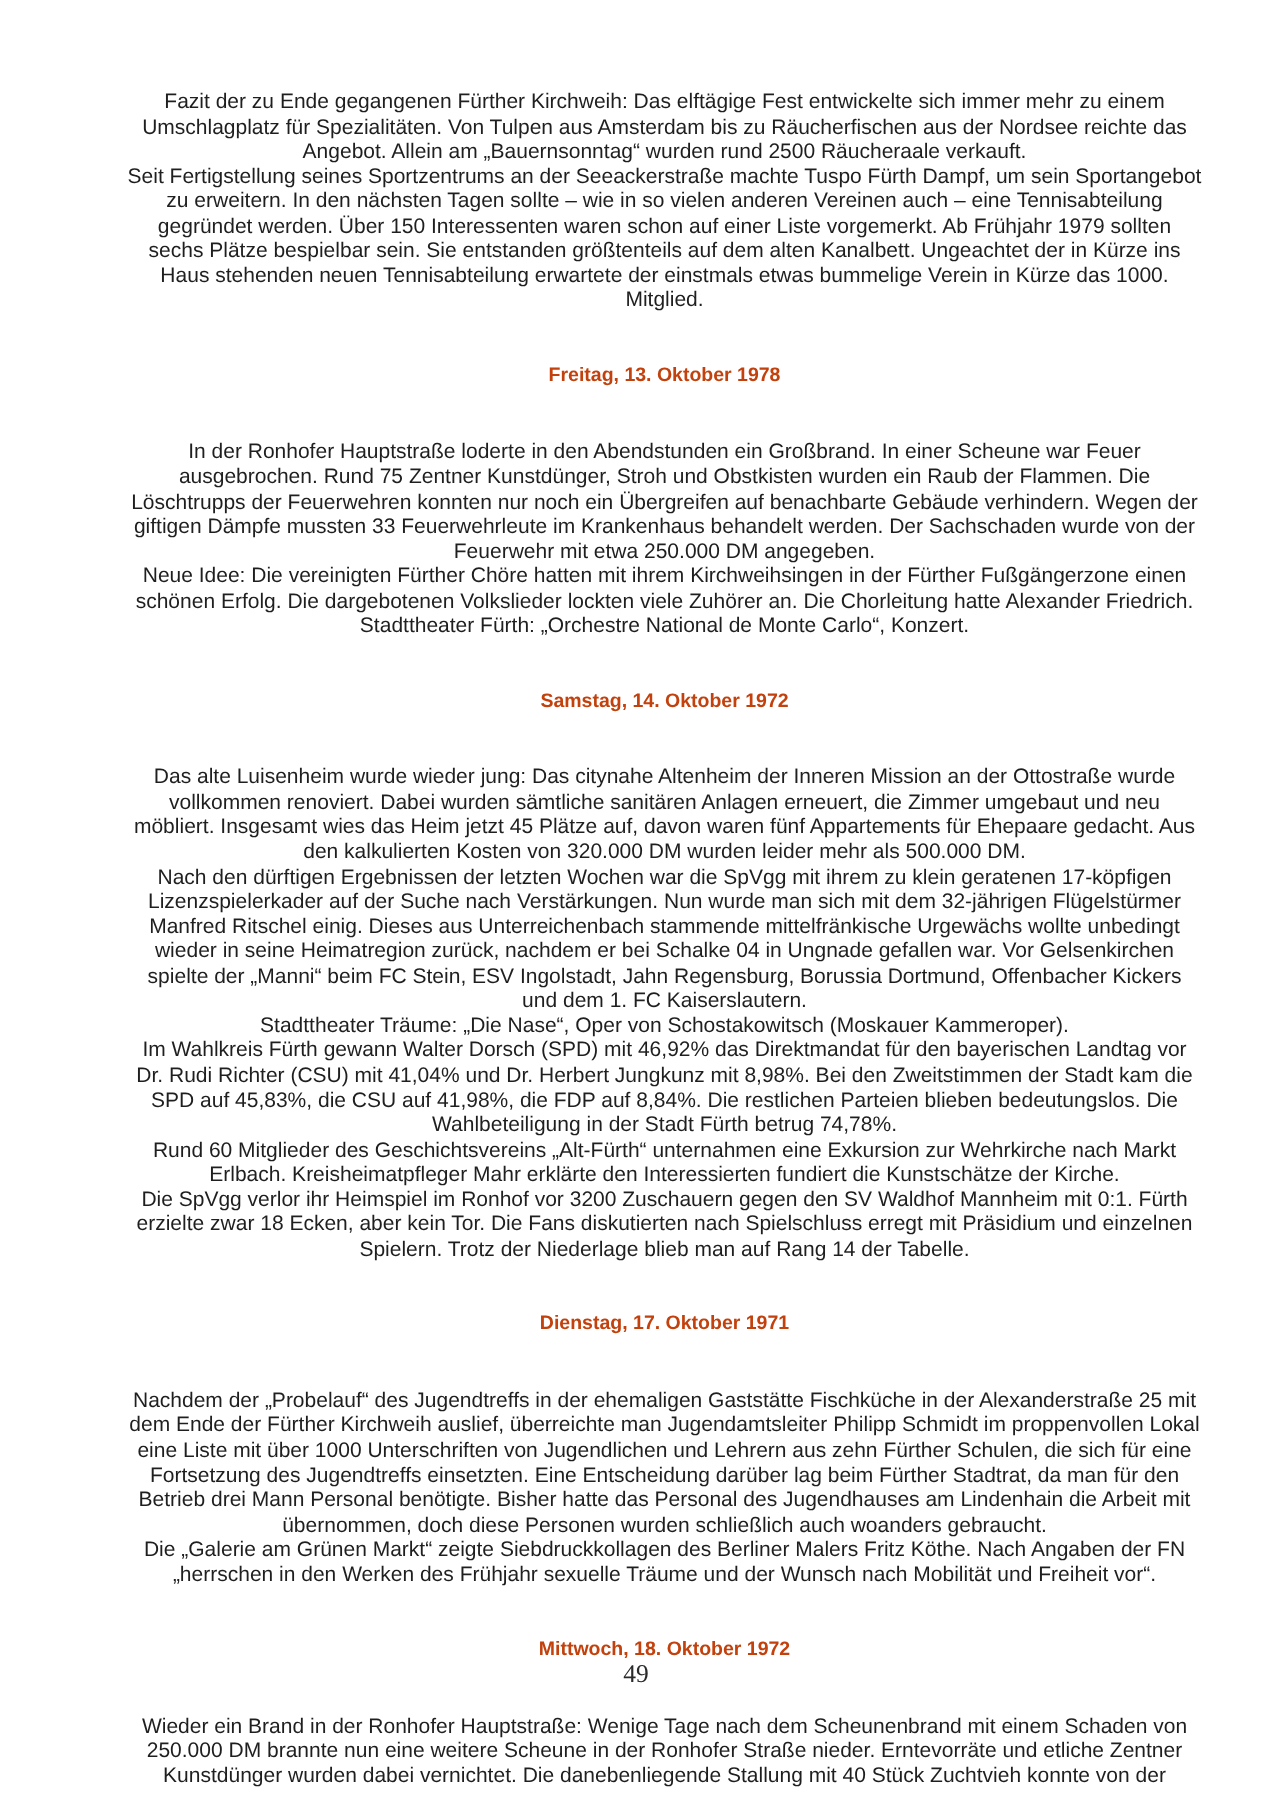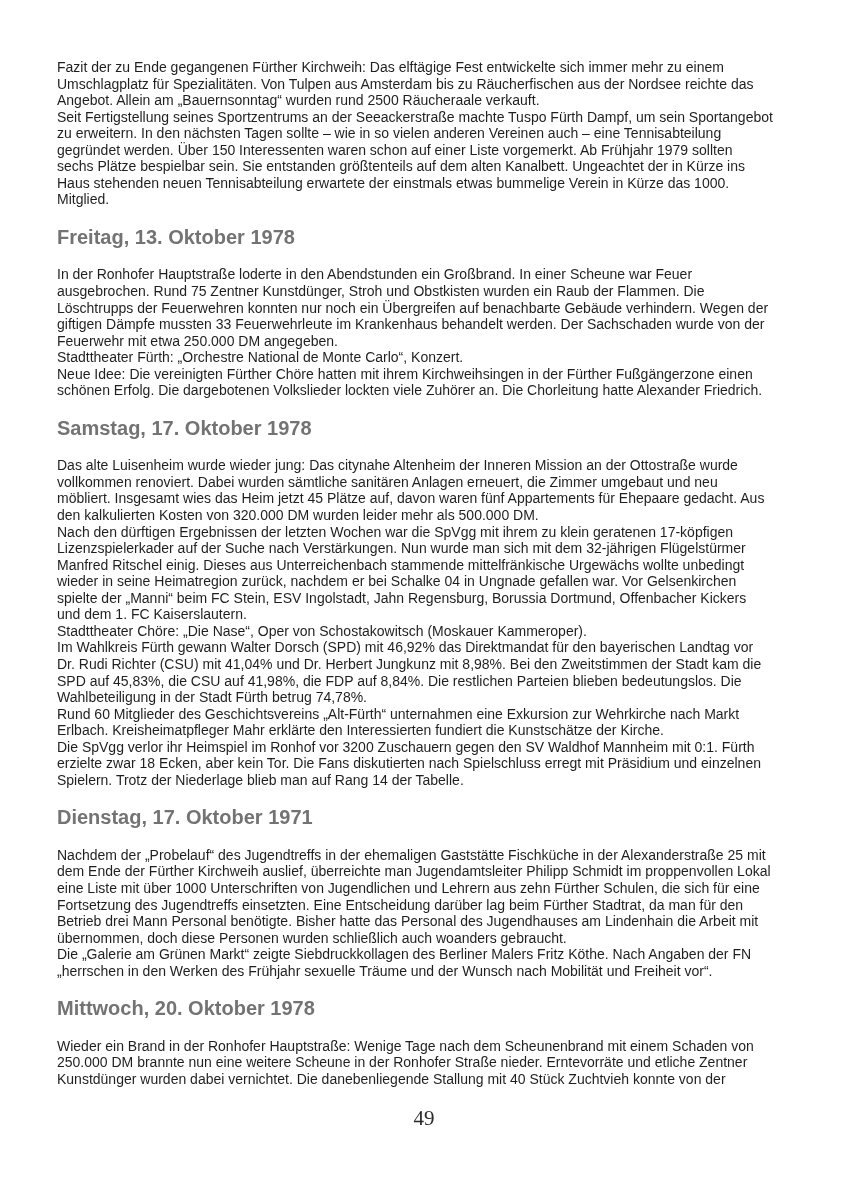--- a/index.html
+++ b/index.html
@@ -17,41 +17,41 @@
     font-family: "Liberation Sans", sans-serif;
     color: #1f1f1f;
   }
   .content {
     position: absolute;
     left: 57px;
     top: 59px;
     width: 772px;
     font-size: 14px;
     line-height: 16.55px;
-    text-align: left;
+    text-align: center;
   }
   .content p {
     margin: 0;
     white-space: pre-line; 
   }
   .content h2 {
-    font-size: 20px;
+    font-size: 13px;
     line-height: 16.55px;
     font-weight: 700;
-    margin: 21px 0;
-    color: #737373;
+    margin: 34px 0;
+    color: #c2410c;
   }
   .page-number {
     position: absolute;
     top: 1106px;
     left: 0;
     width: 848px;
     text-align: center;
     font-family: "Liberation Serif", serif;
-    font-size: 21px;
+    font-size: 17px;
     color: #2a2a2a;
   }
 </style>
 </head>
 <body>
 
 <div class="page">
   <div class="content">
 
     <section>
@@ -66,38 +66,38 @@
 Mitglied.</p>
     </section>
 
     <section>
       <h2>Freitag, 13. Oktober 1978</h2>
       <p>In der Ronhofer Hauptstraße loderte in den Abendstunden ein Großbrand. In einer Scheune war Feuer
 ausgebrochen. Rund 75 Zentner Kunstdünger, Stroh und Obstkisten wurden ein Raub der Flammen. Die
 Löschtrupps der Feuerwehren konnten nur noch ein Übergreifen auf benachbarte Gebäude verhindern. Wegen der
 giftigen Dämpfe mussten 33 Feuerwehrleute im Krankenhaus behandelt werden. Der Sachschaden wurde von der
 Feuerwehr mit etwa 250.000 DM angegeben.</p>
-      <p>Stadttheater Fürth: „Orchestre National de Monte Carlo“, Konzert.</p>
       <p>Neue Idee: Die vereinigten Fürther Chöre hatten mit ihrem Kirchweihsingen in der Fürther Fußgängerzone einen
 schönen Erfolg. Die dargebotenen Volkslieder lockten viele Zuhörer an. Die Chorleitung hatte Alexander Friedrich.</p>
+      <p>Stadttheater Fürth: „Orchestre National de Monte Carlo“, Konzert.</p>
     </section>
 
     <section>
-      <h2>Samstag, 17. Oktober 1978</h2>
+      <h2>Samstag, 14. Oktober 1972</h2>
       <p>Das alte Luisenheim wurde wieder jung: Das citynahe Altenheim der Inneren Mission an der Ottostraße wurde
 vollkommen renoviert. Dabei wurden sämtliche sanitären Anlagen erneuert, die Zimmer umgebaut und neu
 möbliert. Insgesamt wies das Heim jetzt 45 Plätze auf, davon waren fünf Appartements für Ehepaare gedacht. Aus
 den kalkulierten Kosten von 320.000 DM wurden leider mehr als 500.000 DM.</p>
       <p>Nach den dürftigen Ergebnissen der letzten Wochen war die SpVgg mit ihrem zu klein geratenen 17-köpfigen
 Lizenzspielerkader auf der Suche nach Verstärkungen. Nun wurde man sich mit dem 32-jährigen Flügelstürmer
 Manfred Ritschel einig. Dieses aus Unterreichenbach stammende mittelfränkische Urgewächs wollte unbedingt
 wieder in seine Heimatregion zurück, nachdem er bei Schalke 04 in Ungnade gefallen war. Vor Gelsenkirchen
 spielte der „Manni“ beim FC Stein, ESV Ingolstadt, Jahn Regensburg, Borussia Dortmund, Offenbacher Kickers
 und dem 1. FC Kaiserslautern.</p>
-      <p>Stadttheater Chöre: „Die Nase“, Oper von Schostakowitsch (Moskauer Kammeroper).</p>
+      <p>Stadttheater Träume: „Die Nase“, Oper von Schostakowitsch (Moskauer Kammeroper).</p>
     </section>
 
     <section>
       <p>Im Wahlkreis Fürth gewann Walter Dorsch (SPD) mit 46,92% das Direktmandat für den bayerischen Landtag vor
 Dr. Rudi Richter (CSU) mit 41,04% und Dr. Herbert Jungkunz mit 8,98%. Bei den Zweitstimmen der Stadt kam die
 SPD auf 45,83%, die CSU auf 41,98%, die FDP auf 8,84%. Die restlichen Parteien blieben bedeutungslos. Die
 Wahlbeteiligung in der Stadt Fürth betrug 74,78%.</p>
       <p>Rund 60 Mitglieder des Geschichtsvereins „Alt-Fürth“ unternahmen eine Exkursion zur Wehrkirche nach Markt
 Erlbach. Kreisheimatpfleger Mahr erklärte den Interessierten fundiert die Kunstschätze der Kirche.</p>
       <p>Die SpVgg verlor ihr Heimspiel im Ronhof vor 3200 Zuschauern gegen den SV Waldhof Mannheim mit 0:1. Fürth
@@ -111,21 +111,21 @@
 dem Ende der Fürther Kirchweih auslief, überreichte man Jugendamtsleiter Philipp Schmidt im proppenvollen Lokal
 eine Liste mit über 1000 Unterschriften von Jugendlichen und Lehrern aus zehn Fürther Schulen, die sich für eine
 Fortsetzung des Jugendtreffs einsetzten. Eine Entscheidung darüber lag beim Fürther Stadtrat, da man für den
 Betrieb drei Mann Personal benötigte. Bisher hatte das Personal des Jugendhauses am Lindenhain die Arbeit mit
 übernommen, doch diese Personen wurden schließlich auch woanders gebraucht.</p>
       <p>Die „Galerie am Grünen Markt“ zeigte Siebdruckkollagen des Berliner Malers Fritz Köthe. Nach Angaben der FN
 „herrschen in den Werken des Frühjahr sexuelle Träume und der Wunsch nach Mobilität und Freiheit vor“.</p>
     </section>
 
     <section>
-      <h2>Mittwoch, 20. Oktober 1978</h2>
+      <h2>Mittwoch, 18. Oktober 1972</h2>
       <p>Wieder ein Brand in der Ronhofer Hauptstraße: Wenige Tage nach dem Scheunenbrand mit einem Schaden von
 250.000 DM brannte nun eine weitere Scheune in der Ronhofer Straße nieder. Erntevorräte und etliche Zentner
 Kunstdünger wurden dabei vernichtet. Die danebenliegende Stallung mit 40 Stück Zuchtvieh konnte von der</p>
     </section>
 
   </div>
 
   <div class="page-number">49</div>
 </div>
 

